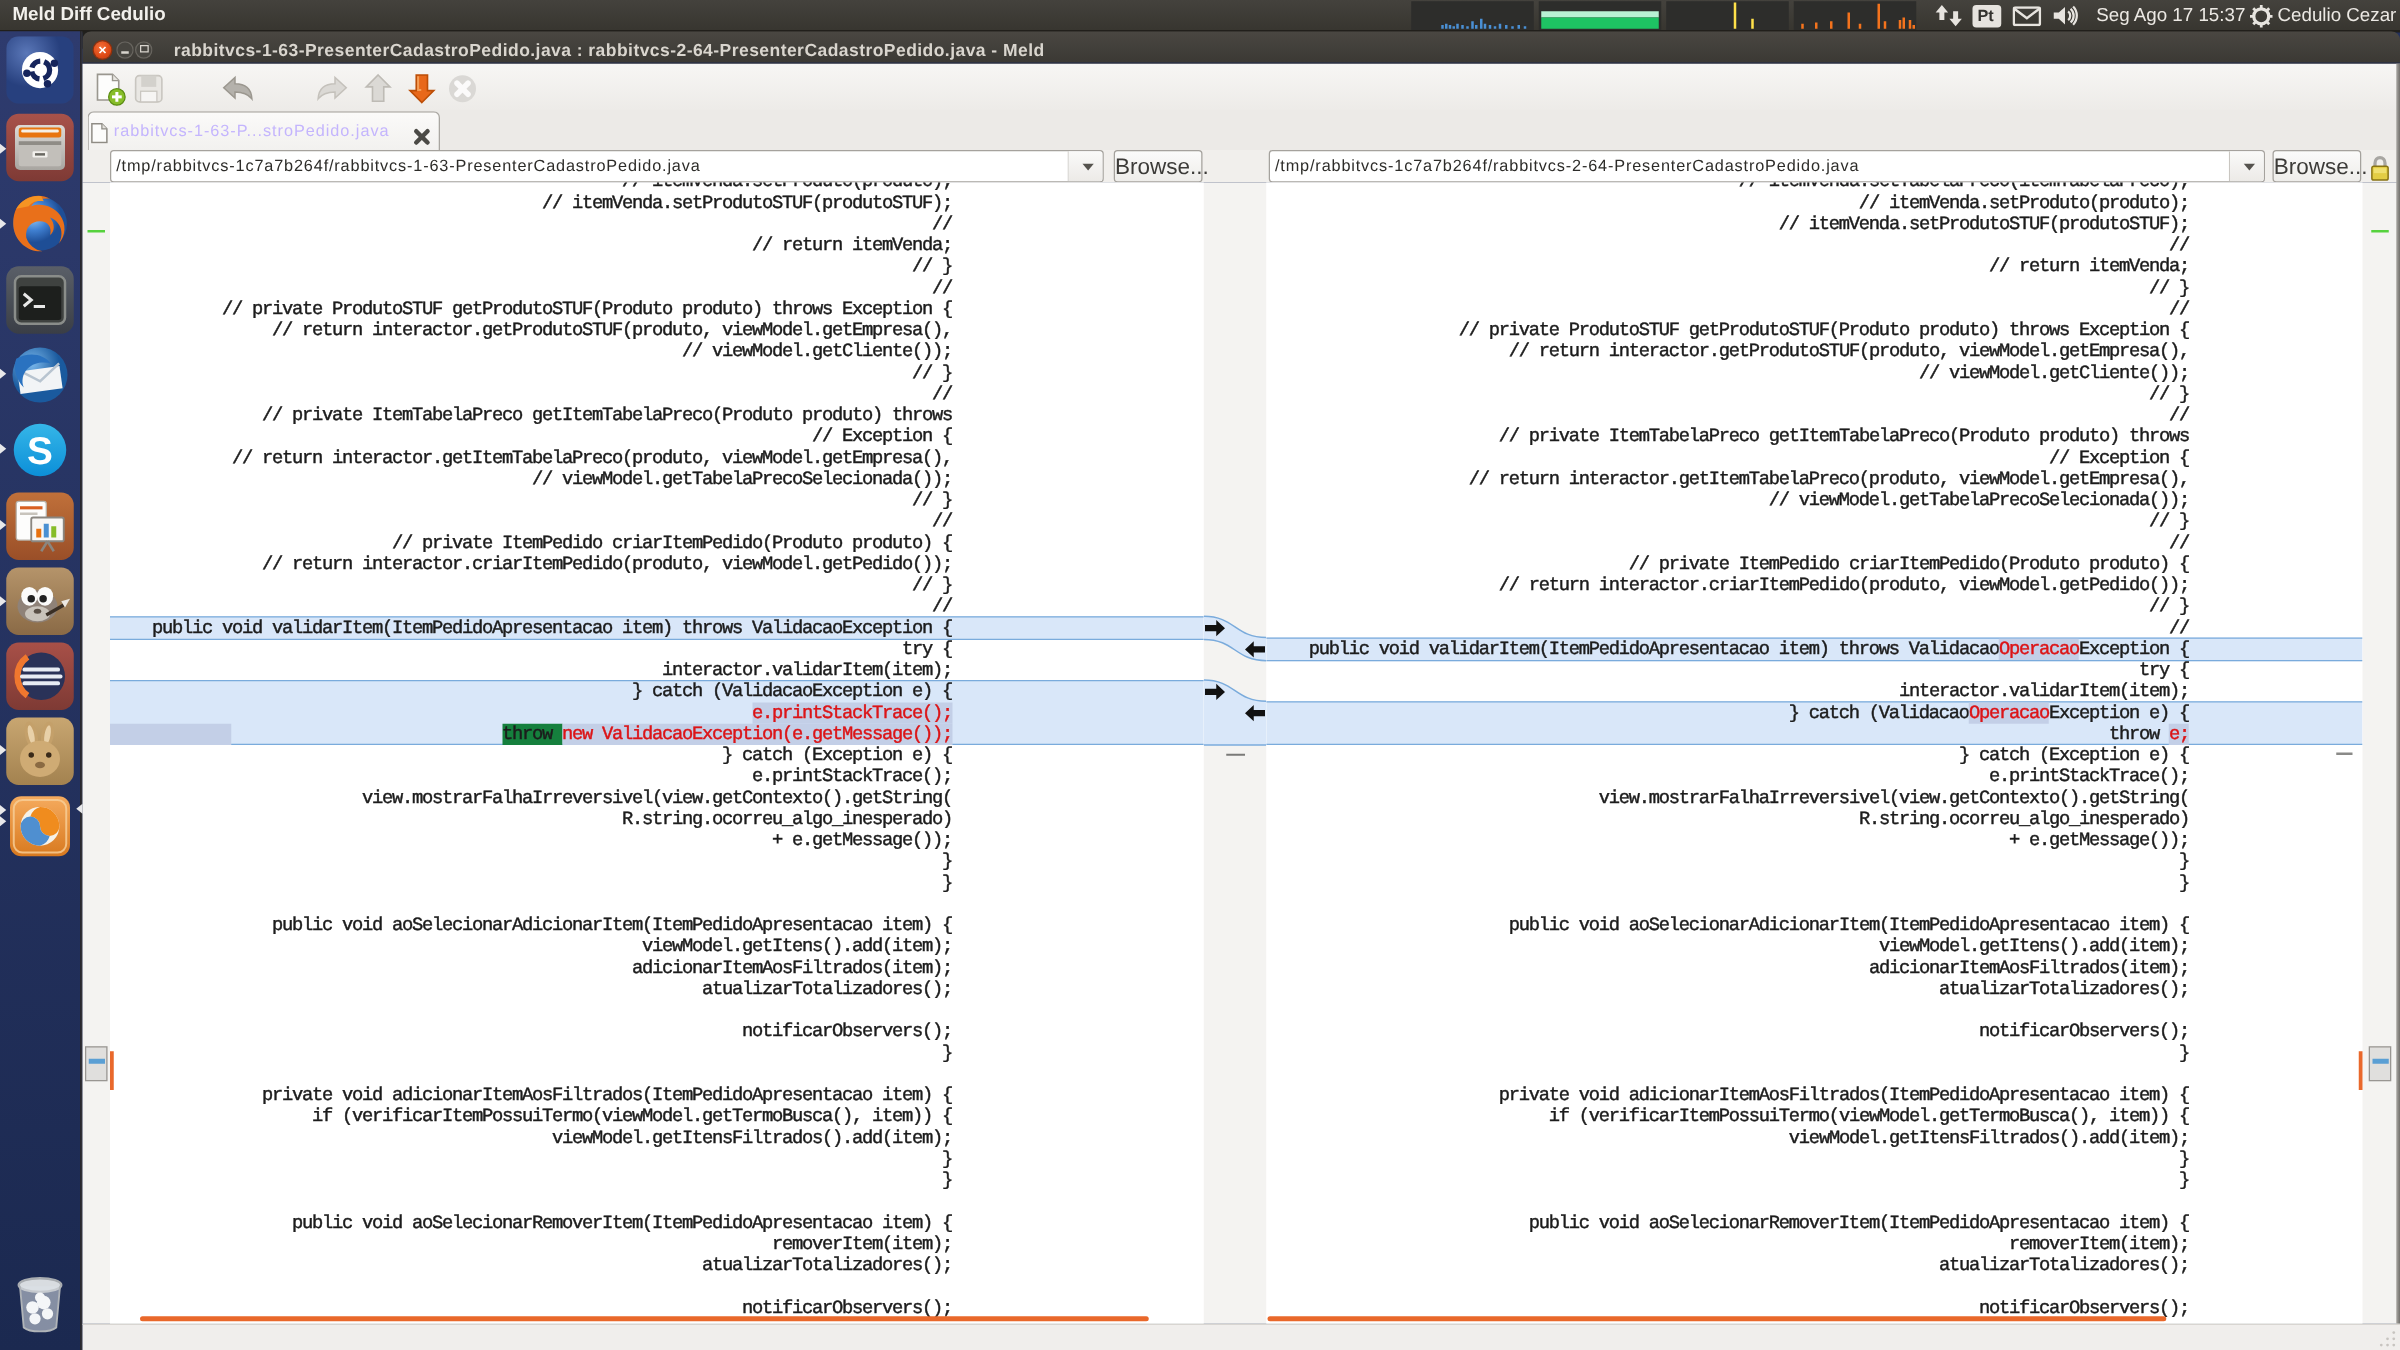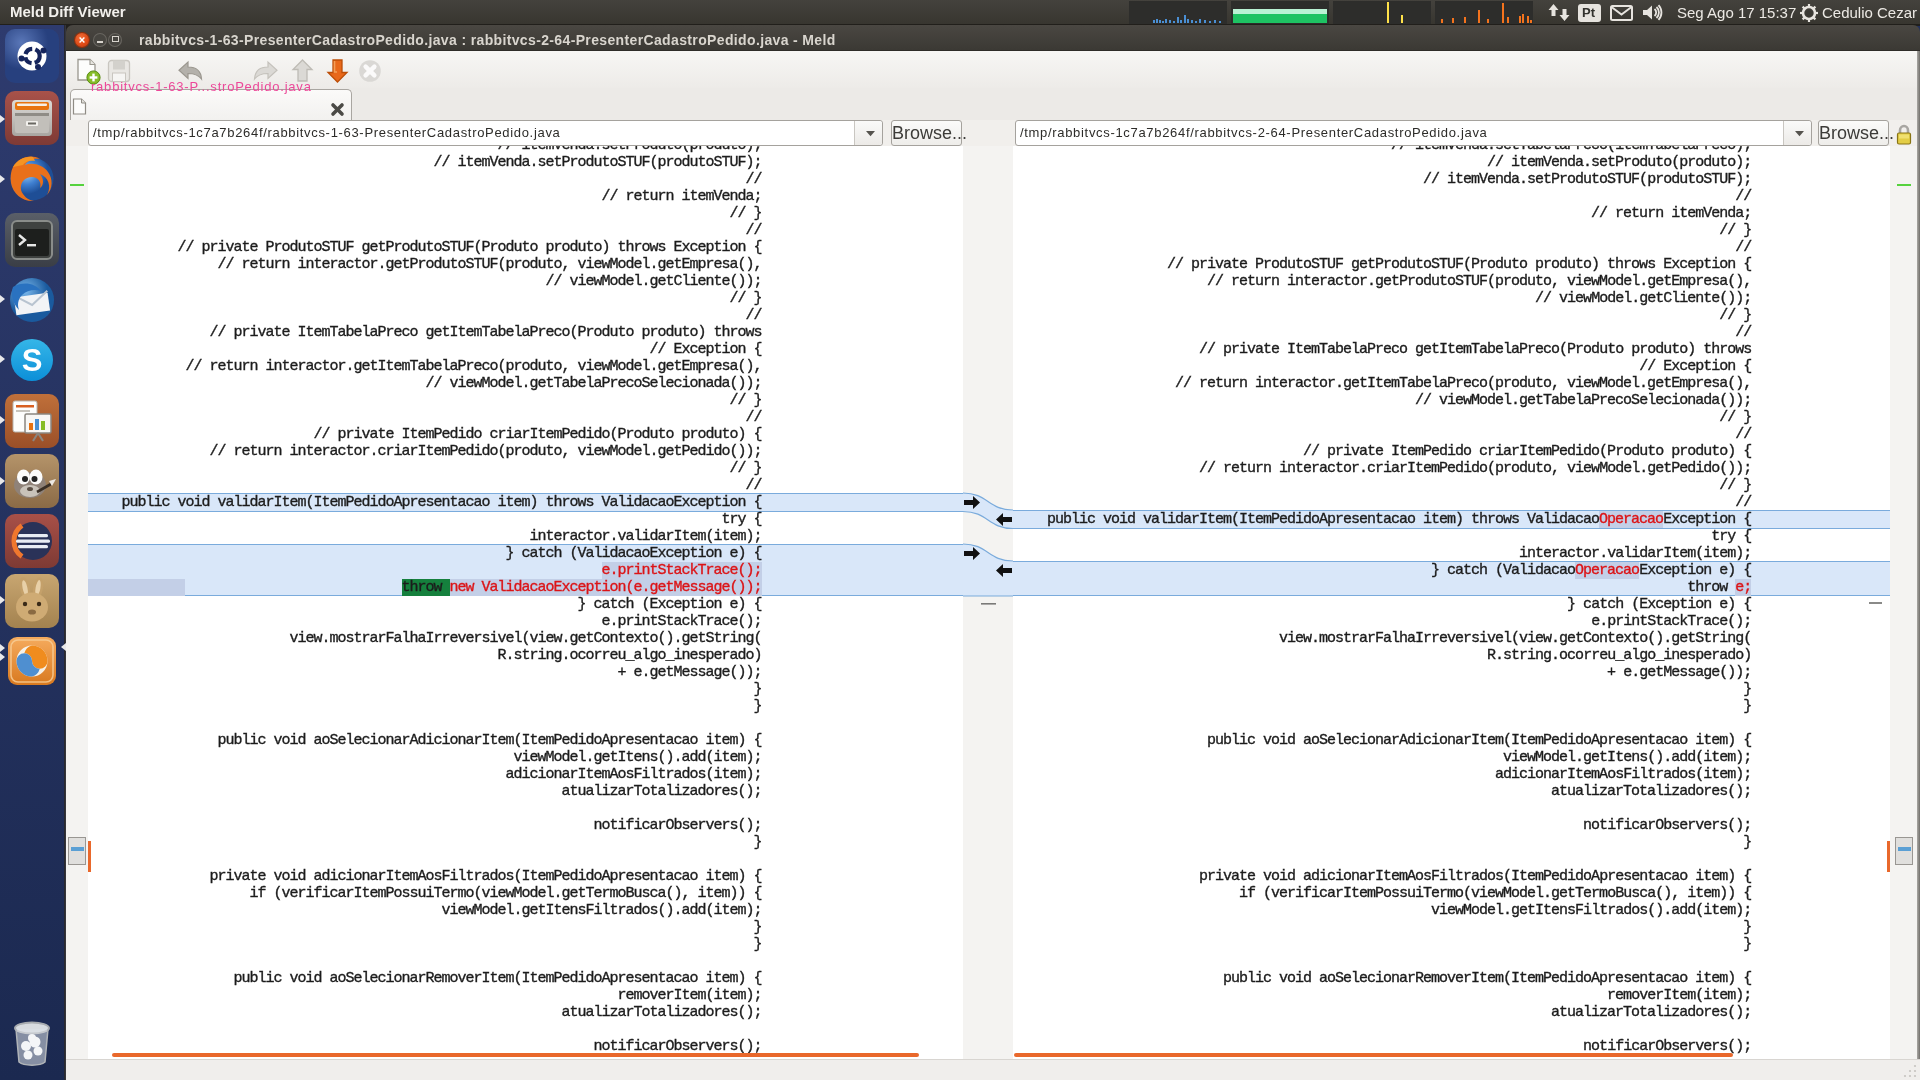--- a/index.html
+++ b/index.html
@@ -14,21 +14,21 @@
 #launcheredge{left:64px;top:25px;width:2px;height:1055px;background:linear-gradient(90deg,#23232b,#3a3a40);}
 .tile{position:absolute;left:5px;width:54px;height:54px;border-radius:10px;}
 .pip{position:absolute;left:0;width:0;height:0;border-top:4px solid transparent;border-bottom:4px solid transparent;border-left:5px solid #e8e8ea;}
 
 #titlebar{left:66px;top:25px;width:1854px;height:26px;background:linear-gradient(#4a4742,#3b3934);border-radius:7px 7px 0 0;border-bottom:1px solid #2e2c28;}
 .wbtn{position:absolute;top:32.5px;width:14px;height:14px;border-radius:50%;}
 #wtitle{left:139px;top:32px;font-size:14px;font-weight:bold;color:#d9d5ce;letter-spacing:0.36px;}
 #toolbar{left:66px;top:50.5px;width:1854px;height:37.5px;background:linear-gradient(#f7f6f4,#edebe8);}
 #tabstrip{left:66px;top:88px;width:1854px;height:31.5px;background:#eceae7;}
 #tab{left:69.5px;top:88.5px;width:282px;height:31px;background:linear-gradient(#fbfaf9,#f2f1ef);border:1px solid #a9a6a1;border-bottom:none;border-radius:5px 5px 0 0;}
-#tablabel{left:91px;top:79px;font-size:13px;color:#ec4899;letter-spacing:0.78px;}
+#tablabel{left:91px;top:97px;font-size:13px;color:#c4b5fd;letter-spacing:0.78px;}
 #pathrow{left:66px;top:119.5px;width:1854px;height:26px;background:#f1efec;}
 .entry{position:absolute;top:119.5px;height:26px;background:#fff;border:1px solid #a5a29d;border-radius:3px;}
 .entrytext{position:absolute;top:125px;font-size:13px;color:#2d2c29;white-space:pre;letter-spacing:0.68px;}
 .combarrow{position:absolute;top:120.5px;height:24px;width:28px;background:linear-gradient(#fafaf9,#eceae7);border-left:1px solid #c9c6c1;border-radius:0 3px 3px 0;}
 .btn{position:absolute;top:119.5px;height:26px;background:linear-gradient(#fbfbfa,#eeedea);border:1px solid #a5a29d;border-radius:3px;font-size:18px;color:#3c3b38;text-align:center;line-height:24px;}
 
 #mainbg{left:66px;top:145.5px;width:1854px;height:913px;background:#f4f3f1;}
 .pane{position:absolute;top:145.5px;height:913px;background:#ffffff;overflow:hidden;}
 #lpane{left:87.5px;width:875.5px;}
 #rpane{left:1013px;width:876.5px;}
@@ -36,21 +36,21 @@
 .hl{position:absolute;left:0;right:0;background:#d9e7f9;border-top:1px solid #7aabdc;border-bottom:1px solid #7aabdc;}
 .din{background:#c3cfe7;color:#dc1417;}
 .lt{background:#15803d;}
 #statusbar{left:66px;top:1058.5px;width:1854px;height:21.5px;background:#f0eeec;border-top:1px solid #d8d5d1;}
 #statustext{right:19px;top:1084px;font-size:13.5px;color:#fef9c3;}
 .orangebar{position:absolute;background:#e9682b;}
 </style></head>
 <body class="sans">
 
 <div id="panel" class="abs">
-  <div class="appname abs">Meld Diff Viewer</div>
+  <div class="appname abs">Meld Diff Cedulio</div>
   <div class="appletbox abs" style="left:1129px;">
       <svg width="98" height="23" style="position:absolute;top:0;left:0">
         <g fill="#4a8fd4">
           <rect x="24" y="19" width="2" height="3"></rect>
           <rect x="27" y="18" width="2" height="4"></rect>
           <rect x="30" y="19" width="2" height="3"></rect>
           <rect x="33" y="20" width="2" height="2"></rect>
           <rect x="36" y="18" width="2" height="4"></rect>
           <rect x="40" y="19" width="2" height="3"></rect>
           <rect x="44" y="20" width="2" height="2"></rect>

